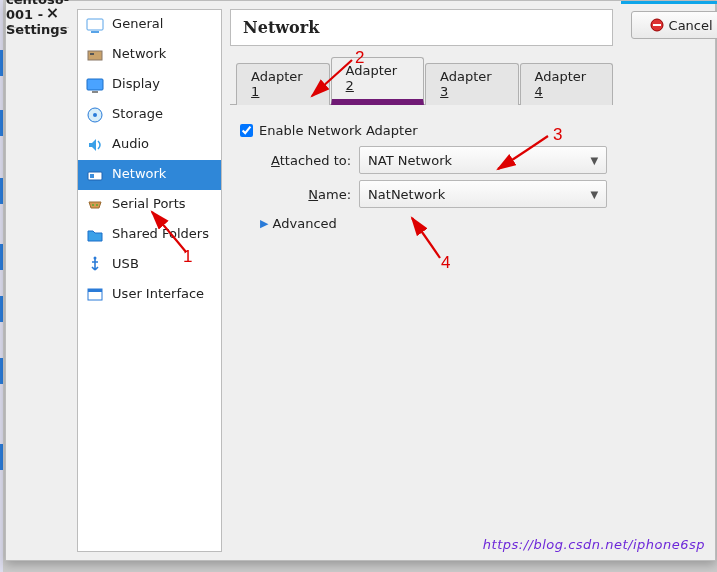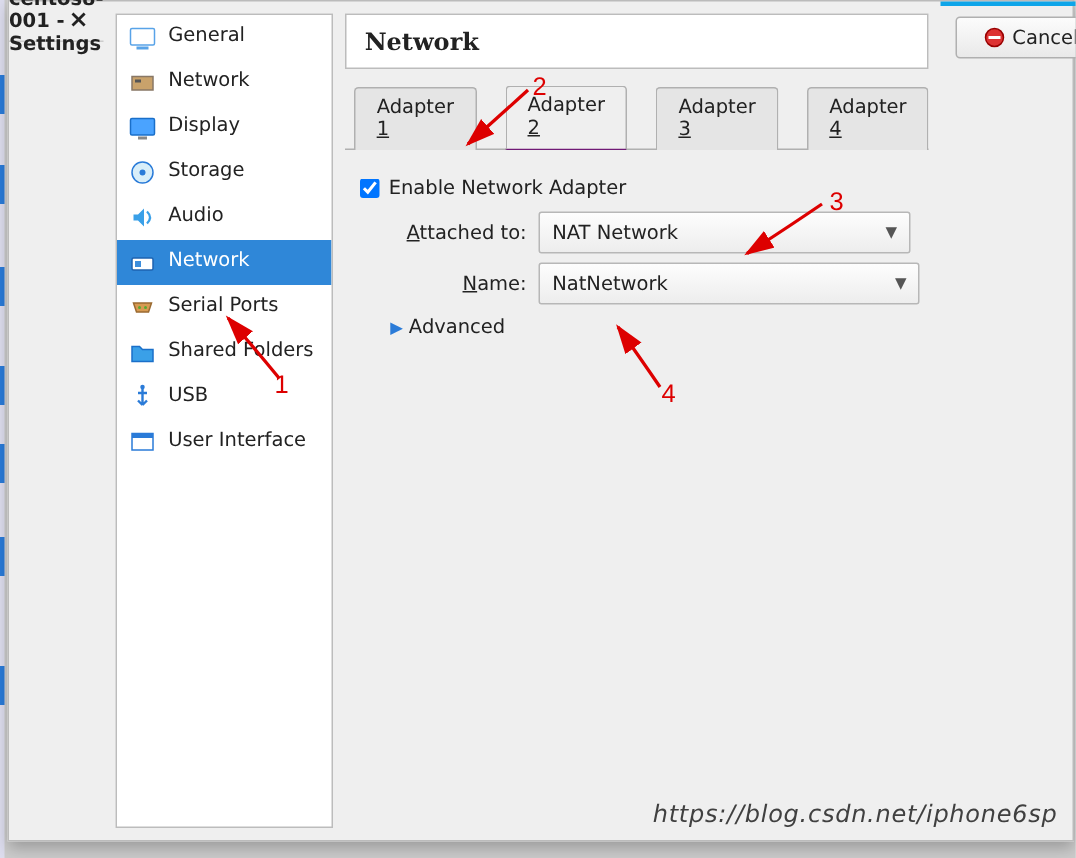--- a/index.html
+++ b/index.html
@@ -9,39 +9,39 @@
   .window{position:absolute;left:5px;top:0;width:709px;height:559px;background:#efefef;border:1px solid #bbb;box-shadow:0 4px 10px rgba(0,0,0,.25);display:flex;flex-direction:row}
   .titlebar{height:26px;display:flex;align-items:center;justify-content:center;border-bottom:1px solid #ccc;font-weight:bold;position:relative}
   .titlebar .close{position:absolute;right:10px;top:4px;font-size:16px;line-height:16px;cursor:default}
   .body{flex:1;display:flex;gap:8px;padding:8px;min-height:0}
   .sidebar{width:143px;background:#fff;border:1px solid #bcbcbc;overflow:auto}
   .side-item{display:flex;align-items:flex-start;gap:8px;padding:6px 8px;white-space:nowrap;cursor:default}
   .side-item.selected{background:#2f87d8;color:#fff}
   .side-item svg{flex:0 0 auto}
   .content{flex:1;display:flex;flex-direction:column;min-width:0}
   .panel-header{background:#fff;border:1px solid #bcbcbc;padding:8px 12px;font-size:16px;font-weight:bold;font-family:"DejaVu Serif",Georgia,serif}
-  .tabrow{display:flex;align-items:flex-end;margin-top:10px;border-bottom:1px solid #b0b0b0;padding-left:6px;gap:19px}
+  .tabrow{display:flex;align-items:flex-end;margin-top:10px;border-bottom:1px solid #b0b0b0;padding-left:6px;gap:1px}
   .tab{padding:5px 14px 6px;border:1px solid #b0b0b0;border-bottom:none;background:#e5e5e5;border-radius:3px 3px 0 0;position:relative;top:1px;cursor:default}
-  .tab.active{background:#efefef;border-bottom:1px solid #701a75}
+  .tab.active{background:#efefef;border-bottom:6px solid #701a75}
   .tab .u{text-decoration:underline}
   .formarea{padding:10px 6px 6px 6px}
   .row{display:flex;align-items:center;margin:6px 0}
   .row label{flex:0 0 115px;text-align:right;margin-right:8px}
   .row label .u{text-decoration:underline}
   .chkrow{margin-left:0}
   .chkrow input{margin-right:6px;vertical-align:-2px}
   .combo{display:flex;align-items:center;justify-content:space-between;height:26px;border:1px solid #b7b7b7;border-radius:2px;background:linear-gradient(#fdfdfd,#ededed);padding:0 8px;min-width:0}
   .combo .caret{font-size:10px;color:#555}
   .combo.wid1{width:230px}
   .combo.wid2{flex:1}
   .advrow{display:flex;align-items:center;margin-top:8px;margin-left:24px;color:#222;cursor:default}
   .advrow .tri{color:#2a7bd8;font-size:11px;margin-right:4px}
   .footer{height:42px;border-top:3px solid #0ea5e9;display:flex;align-items:center;justify-content:flex-start;gap:8px;padding:0 10px}
   .btn{height:26px;min-width:78px;border:1px solid #b0b0b0;border-radius:3px;background:linear-gradient(#fcfcfc,#e9e9e9);display:flex;align-items:center;justify-content:center;gap:5px;padding:0 10px;cursor:default}
-  .watermark{position:absolute;right:12px;bottom:20px;color:#404040;font-size:16px;letter-spacing:.5px;font-style:italic;pointer-events:none}
+  .watermark{position:absolute;right:12px;bottom:20px;color:#6d28d9;font-size:13px;letter-spacing:.5px;font-style:italic;pointer-events:none}
   
   .anno{position:absolute;pointer-events:none}
   .alabel{position:absolute;color:#d00;font-size:17px;font-family:sans-serif;pointer-events:none}
 </style>
 </head>
 <body>
 
 <div class="viewport">
   <div class="bgstrip">
     <div style="top:50px"></div>

